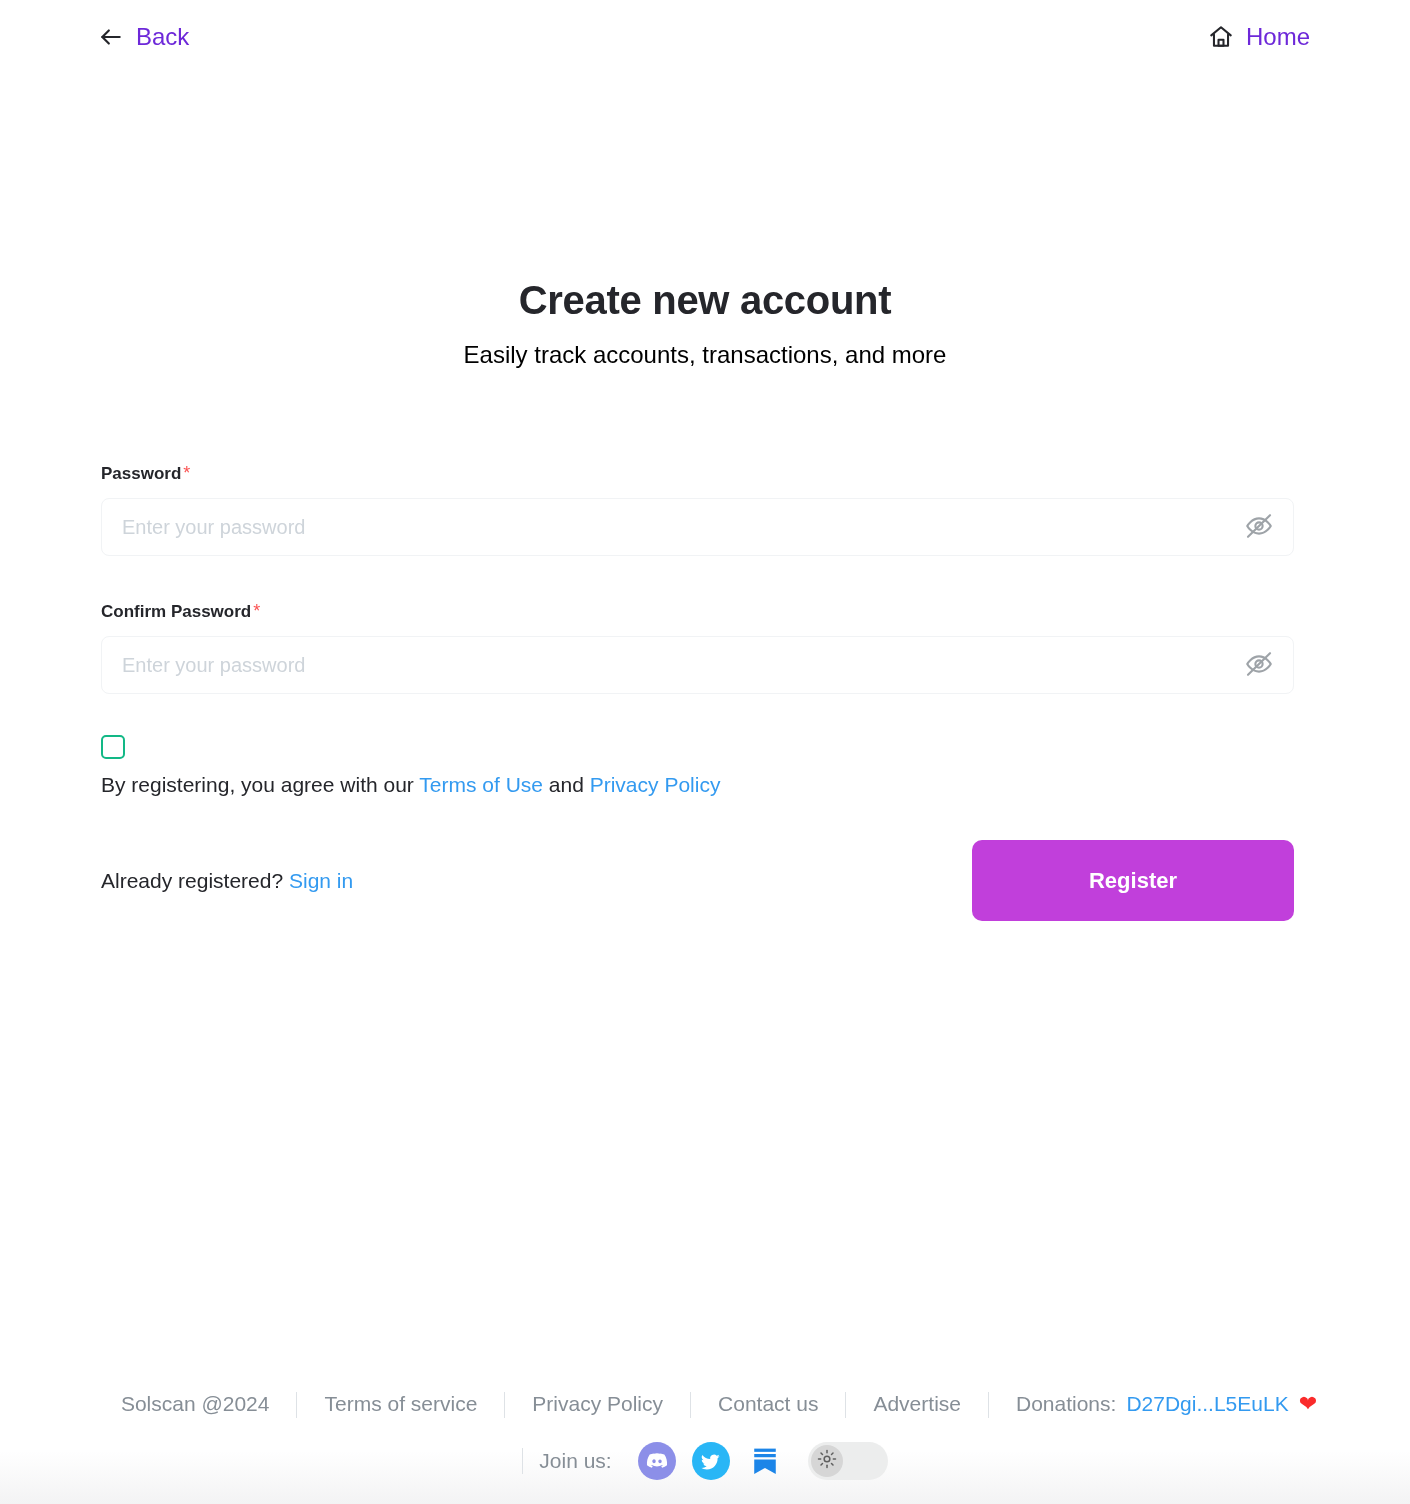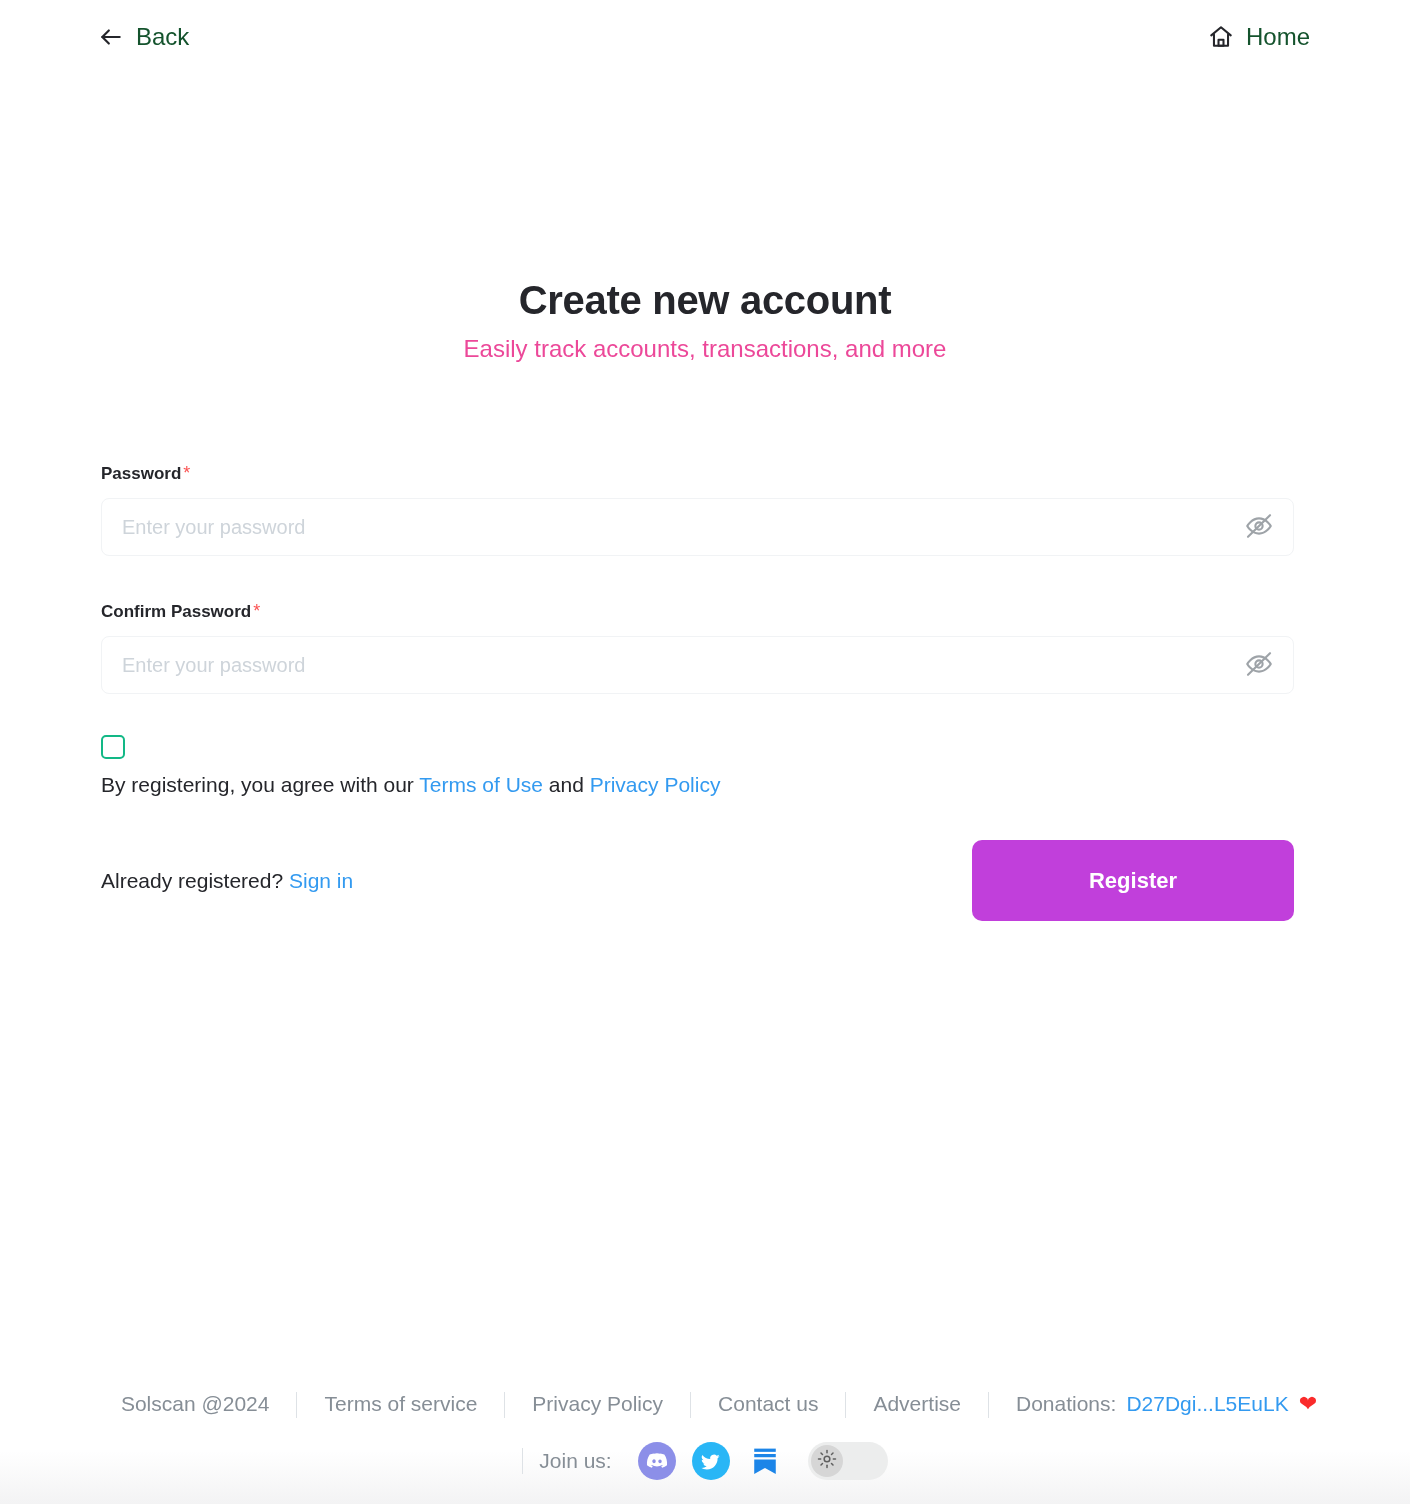--- a/index.html
+++ b/index.html
@@ -20,21 +20,21 @@
     width: 1410px; height: 74px;
     display: flex;
     align-items: center;
     justify-content: space-between;
     padding: 0 100px 0 98px;
   }
   .topbtn {
     display: flex;
     align-items: center;
     gap: 12px;
-    color: #14532d;
+    color: #6d28d9;
     font-size: 24px;
     line-height: 1;
     cursor: pointer;
     background: none; border: none;
     font-family: inherit;
   }
   .topbtn svg { display: block; }
 
   
   .heading-wrap {
@@ -43,23 +43,23 @@
     text-align: center;
   }
   .page-title {
     font-size: 40px;
     font-weight: 700;
     color: #25262b;
     letter-spacing: -0.3px;
     line-height: 1.2;
   }
   .page-subtitle {
-    margin-top: 11px;
+    margin-top: 17px;
     font-size: 24px;
-    color: #ec4899;
+    color: #000000;
     font-weight: 400;
   }
 
   
   .form {
     position: absolute;
     top: 418px;
     left: 101px;
     width: 1193px;
   }

